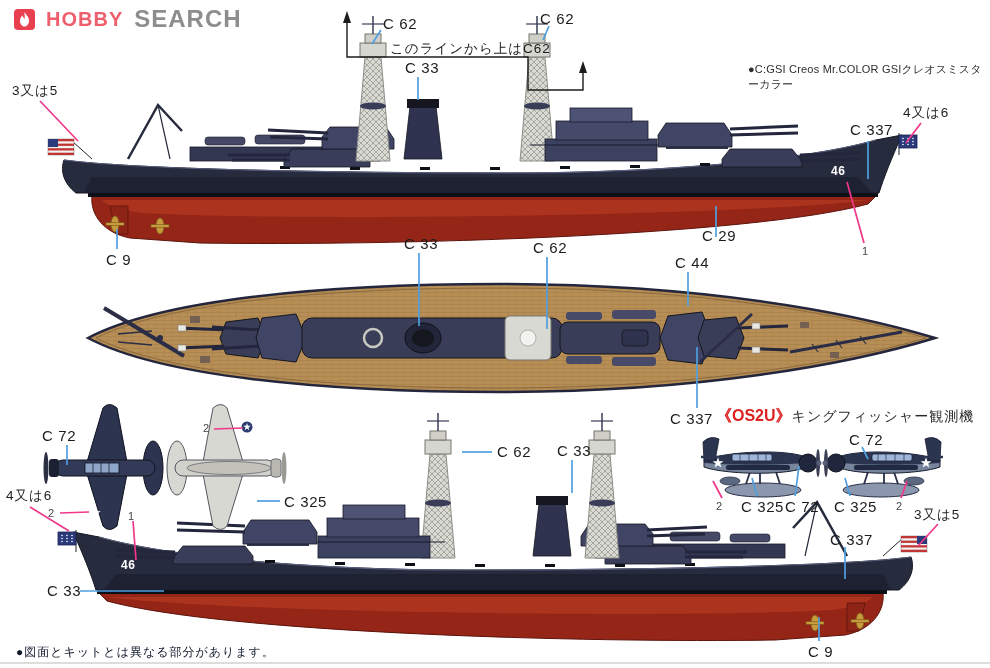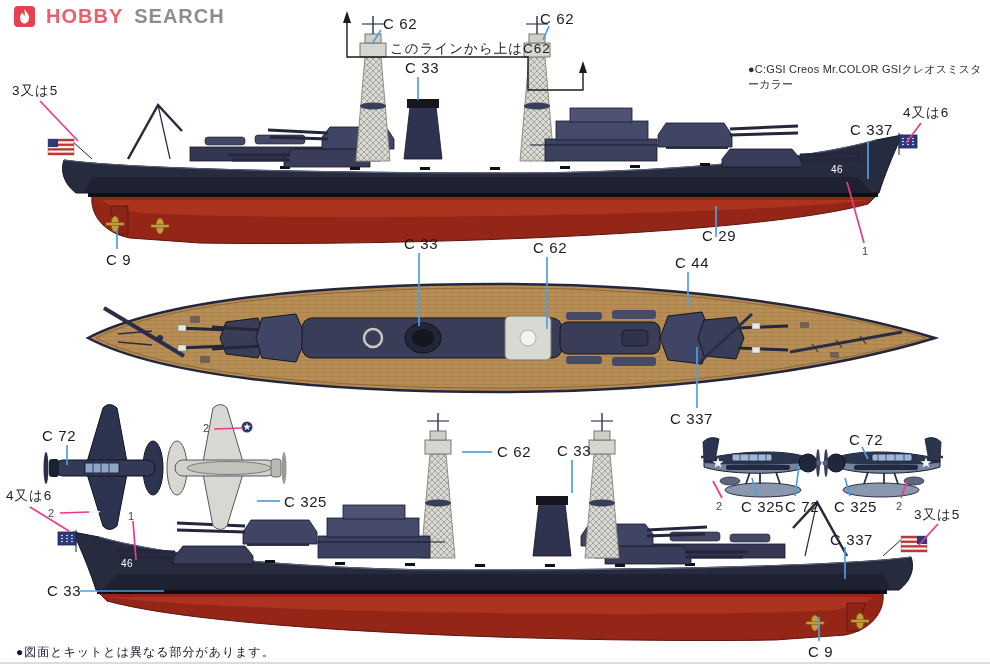--- a/index.html
+++ b/index.html
@@ -2,25 +2,25 @@
 <html><head>
 <meta charset="utf-8">
 <style>
   html,body{margin:0;padding:0;background:#fff;}
   #page{position:relative;width:990px;height:668px;background:#ffffff;overflow:hidden;
         font-family:"Liberation Sans",sans-serif;}
   #art{position:absolute;left:0;top:0;}
   .co{position:absolute;font-size:15px;color:#1c1c1c;white-space:nowrap;letter-spacing:.6px;line-height:1;}
   .co.jp{font-size:13.5px;letter-spacing:1px;}
   .co.num{font-size:11px;color:#444;}
-  .hullno{position:absolute;color:#fff;font-size:10px;font-weight:normal;letter-spacing:.5px;line-height:1;}
+  .hullno{position:absolute;color:#fff;font-size:12px;font-weight:bold;letter-spacing:.5px;line-height:1;}
   #logo{position:absolute;left:14px;top:5px;display:flex;align-items:center;gap:11px;}
   #logo .mark{width:21px;height:21px;background:#e8404f;border-radius:4px;display:flex;align-items:center;justify-content:center;}
   #logo .t1{color:#ee5f6e;font-weight:bold;font-size:20px;letter-spacing:1px;}
-  #logo .t2{color:#8d8d8d;font-weight:bold;font-size:20px;letter-spacing:1px;}
+  #logo .t2{color:#8d8d8d;font-weight:bold;font-size:24px;letter-spacing:1px;}
   #colornote{position:absolute;left:741px;top:62px;font-size:11px;color:#2e2e2e;letter-spacing:.2px;margin-left:7px;}
   #os2u{position:absolute;left:716px;top:406px;font-size:14px;color:#2a2a2a;letter-spacing:1px;}
   #os2u .red{color:#dd2020;font-size:16px;font-weight:bold;letter-spacing:0;}
   #footnote{position:absolute;left:16px;top:644px;font-size:12px;color:#0f172a;letter-spacing:1px;font-family:Liberation Serif, serif;}
   #scanline{position:absolute;left:0;top:662px;width:990px;height:2px;background:#dcdcdc;}
 </style>
 </head>
 <body>
 
 <div id="page">
@@ -307,20 +307,23 @@
 <div class="co" style="left:850px;top:122px">C 337</div>
 <div class="co" style="left:106px;top:252px">C 9</div>
 <div class="co" style="left:702px;top:228px">C 29</div>
 <div class="co num" style="left:862px;top:246px">1</div>
 
 <div class="co" style="left:404px;top:236px">C 33</div>
 <div class="co" style="left:533px;top:240px">C 62</div>
 <div class="co" style="left:675px;top:255px">C 44</div>
 <div class="co" style="left:670px;top:411px">C 337</div>
 
+<div id="os2u">
+  <span class="red">《OS2U》</span><span>キングフィッシャー観測機</span>
+</div>
 
 <div class="co" style="left:42px;top:428px">C 72</div>
 <div class="co num" style="left:203px;top:423px">2</div>
 <div class="co" style="left:284px;top:494px">C 325</div>
 <div class="co jp" style="left:6px;top:489px">4又は6</div>
 <div class="co num" style="left:48px;top:508px">2</div>
 <div class="co num" style="left:128px;top:511px">1</div>
 
 <div class="co" style="left:849px;top:432px">C 72</div>
 <div class="co num" style="left:716px;top:501px">2</div>

